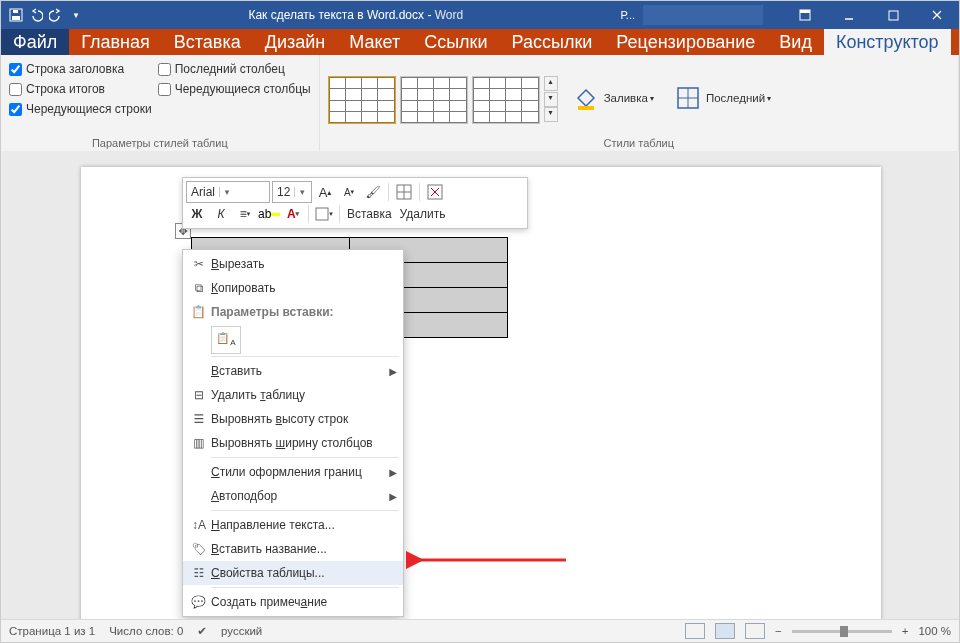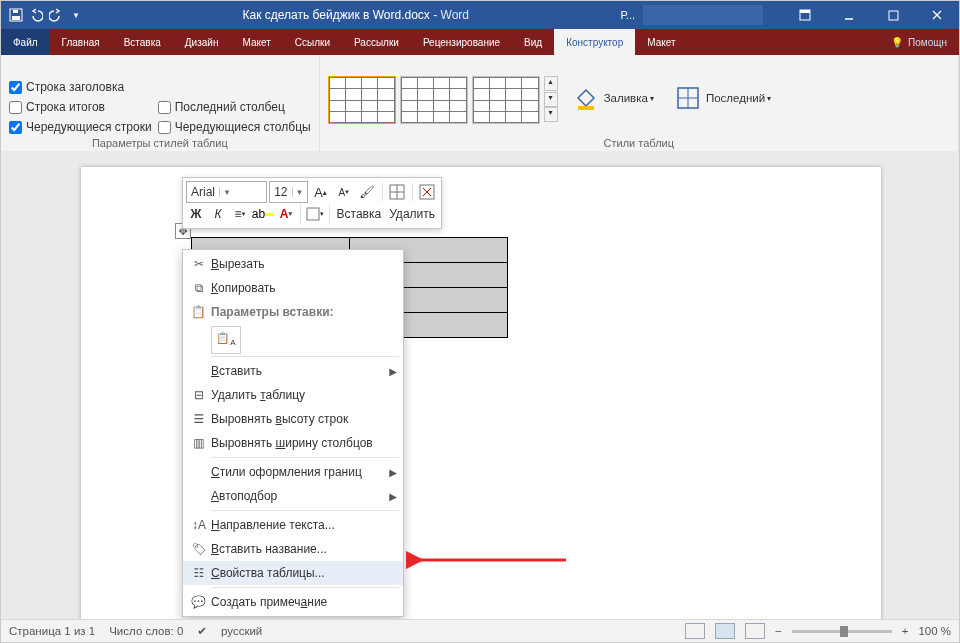--- a/index.html
+++ b/index.html
@@ -5,43 +5,43 @@
 html,body{margin:0;padding:0;font-family:"Segoe UI",Arial,sans-serif;font-size:12px;background:#fff;color:#333;user-select:none}
 .win{width:960px;height:643px;position:relative;overflow:hidden;border:1px solid #ccc;box-sizing:border-box}
 .titlebar{height:28px;background:#2B579A;color:#fff;display:flex;align-items:center}
 .qa{display:flex;align-items:center;gap:6px;padding:0 8px}
 .qa .ic,.wbtn .ic{width:14px;height:14px;display:inline-flex;align-items:center;justify-content:center}
 .tt{flex:1;text-align:center;font-size:12px;white-space:nowrap;overflow:hidden}
 .tt .app{opacity:.85}
 .wbtns{display:flex;margin-left:auto}
 .wbtn{width:44px;height:28px;display:flex;align-items:center;justify-content:center;color:#fff}
 .account{width:120px;height:20px;background:#3a66a8;margin-right:20px}
-.tabs{height:26px;background:#7f1d1d;display:flex;align-items:stretch;color:#fff;font-size:10px}
+.tabs{height:26px;background:#c2410c;display:flex;align-items:stretch;color:#fff;font-size:18px}
 .tab{padding:0 12px;display:flex;align-items:center;cursor:pointer}
 .tab.active{background:#F3F3F3;color:#2B579A}
 .help{margin-left:auto;display:flex;align-items:center;padding:0 12px;gap:4px;color:#C9DBF0}
 .ribbon{height:96px;background:#F3F3F3;border-bottom:1px solid #d9d9d9;display:flex}
 .grp{border-right:1px solid #e2e2e2;display:flex;flex-direction:column;padding:4px 8px 0}
-.grp .body{flex:1;display:flex;align-items:flex-end;gap:6px}
+.grp .body{flex:1;display:flex;align-items:flex-start;gap:6px}
 .grp .lbl{text-align:center;font-size:11px;color:#666;padding-bottom:2px}
 .chk{display:flex;align-items:center;gap:4px;font-size:12px;height:20px}
 .chk input{margin:0}
 .styles{display:flex;gap:4px;padding-top:4px}
 .sty{width:66px;height:46px;border:1px solid #c4c4c4;background:#fff;position:relative}
 .sty.sel{border:1px solid #F2A100;box-shadow:0 0 0 1px #F2A100 inset}
 .sty table{width:100%;height:100%;border-collapse:collapse}
 .sty td{border:1px solid #7a7a7a}
 .rgbtn{display:flex;flex-direction:row;align-items:center;gap:2px;padding:4px 6px;font-size:11.5px}
 .rgbtn .ric{width:32px;height:32px;display:flex;align-items:center;justify-content:center}
 .doc{position:absolute;top:150px;left:0;right:0;bottom:22px;background:#eaeaea;overflow:hidden}
 .page{position:absolute;left:80px;top:16px;width:800px;height:1000px;background:#fff;box-shadow:0 0 4px rgba(0,0,0,.3)}
 .tbl{position:absolute;left:110px;top:70px;border-collapse:collapse}
 .tbl td{width:155px;height:22px;border:1px solid #000;background:#cfcfcf}
 .handle{position:absolute;left:94px;top:56px;width:14px;height:14px;border:1px solid #888;background:#fff;display:flex;align-items:center;justify-content:center;font-size:11px;color:#555}
-.mini{position:absolute;left:181px;top:176px;width:260px;height:52px;background:#fff;border:1px solid #C6C6C6;box-shadow:0 2px 6px rgba(0,0,0,.2);display:flex;flex-direction:column;padding:3px;box-sizing:border-box}
+.mini{position:absolute;left:181px;top:176px;width:346px;height:52px;background:#fff;border:1px solid #C6C6C6;box-shadow:0 2px 6px rgba(0,0,0,.2);display:flex;flex-direction:column;padding:3px;box-sizing:border-box}
 .mini .row{display:flex;align-items:center;gap:2px;height:22px}
 .cmb{display:flex;align-items:center;border:1px solid #adadad;height:20px;background:#fff}
 .cmb .v{padding:0 4px;font-size:12px}
 .cmb .dd{width:14px;text-align:center;border-left:1px solid #ccc;font-size:9px;color:#666}
 .mbtn{width:22px;height:22px;display:flex;align-items:center;justify-content:center;font-size:12px}
 .mbtn.bold{font-weight:bold}
 .mbtn.ital{font-style:italic}
 .sep{width:1px;height:18px;background:#dcdcdc;margin:0 2px}
 .ctx{position:absolute;left:181px;top:248px;width:220px;background:#fff;border:1px solid #C6C6C6;box-shadow:0 4px 10px rgba(0,0,0,.25);padding:2px 0}
 .ci{display:flex;align-items:center;height:24px;padding:0 20px 0 4px;font-size:12px;position:relative}
@@ -82,21 +82,21 @@
         </span>
       <span class="ic">
           <svg width="14" height="14" viewBox="0 0 14 14">
             <path d="M5 3a5 5 0 1 0 5 5" fill="none" stroke="#fff" stroke-width="1.4"></path>
             <path d="M7 1l3 2-3 2" fill="none" stroke="#fff" stroke-width="1.4"></path>
           </svg>
         </span>
       <span class="ic" style="font-size:9px">▾</span>
     </div>
     <div class="tt">
-      <span>Как сделать бейджик в Word.docx</span><span> - </span><span class="app">Word</span>
+      <span>Как сделать текста в Word.docx</span><span> - </span><span class="app">Word</span>
     </div>
     <div style="display:flex;align-items:center;gap:8px">
       <span style="font-size:11px">Р...</span>
       <div class="account"></div>
     </div>
     <div class="wbtns">
       <div class="wbtn">
           <svg width="12" height="12" viewBox="0 0 12 12">
             <rect x="1" y="1" width="10" height="10" fill="none" stroke="#fff"></rect>
             <rect x="1" y="1" width="10" height="3" fill="#fff"></rect>

